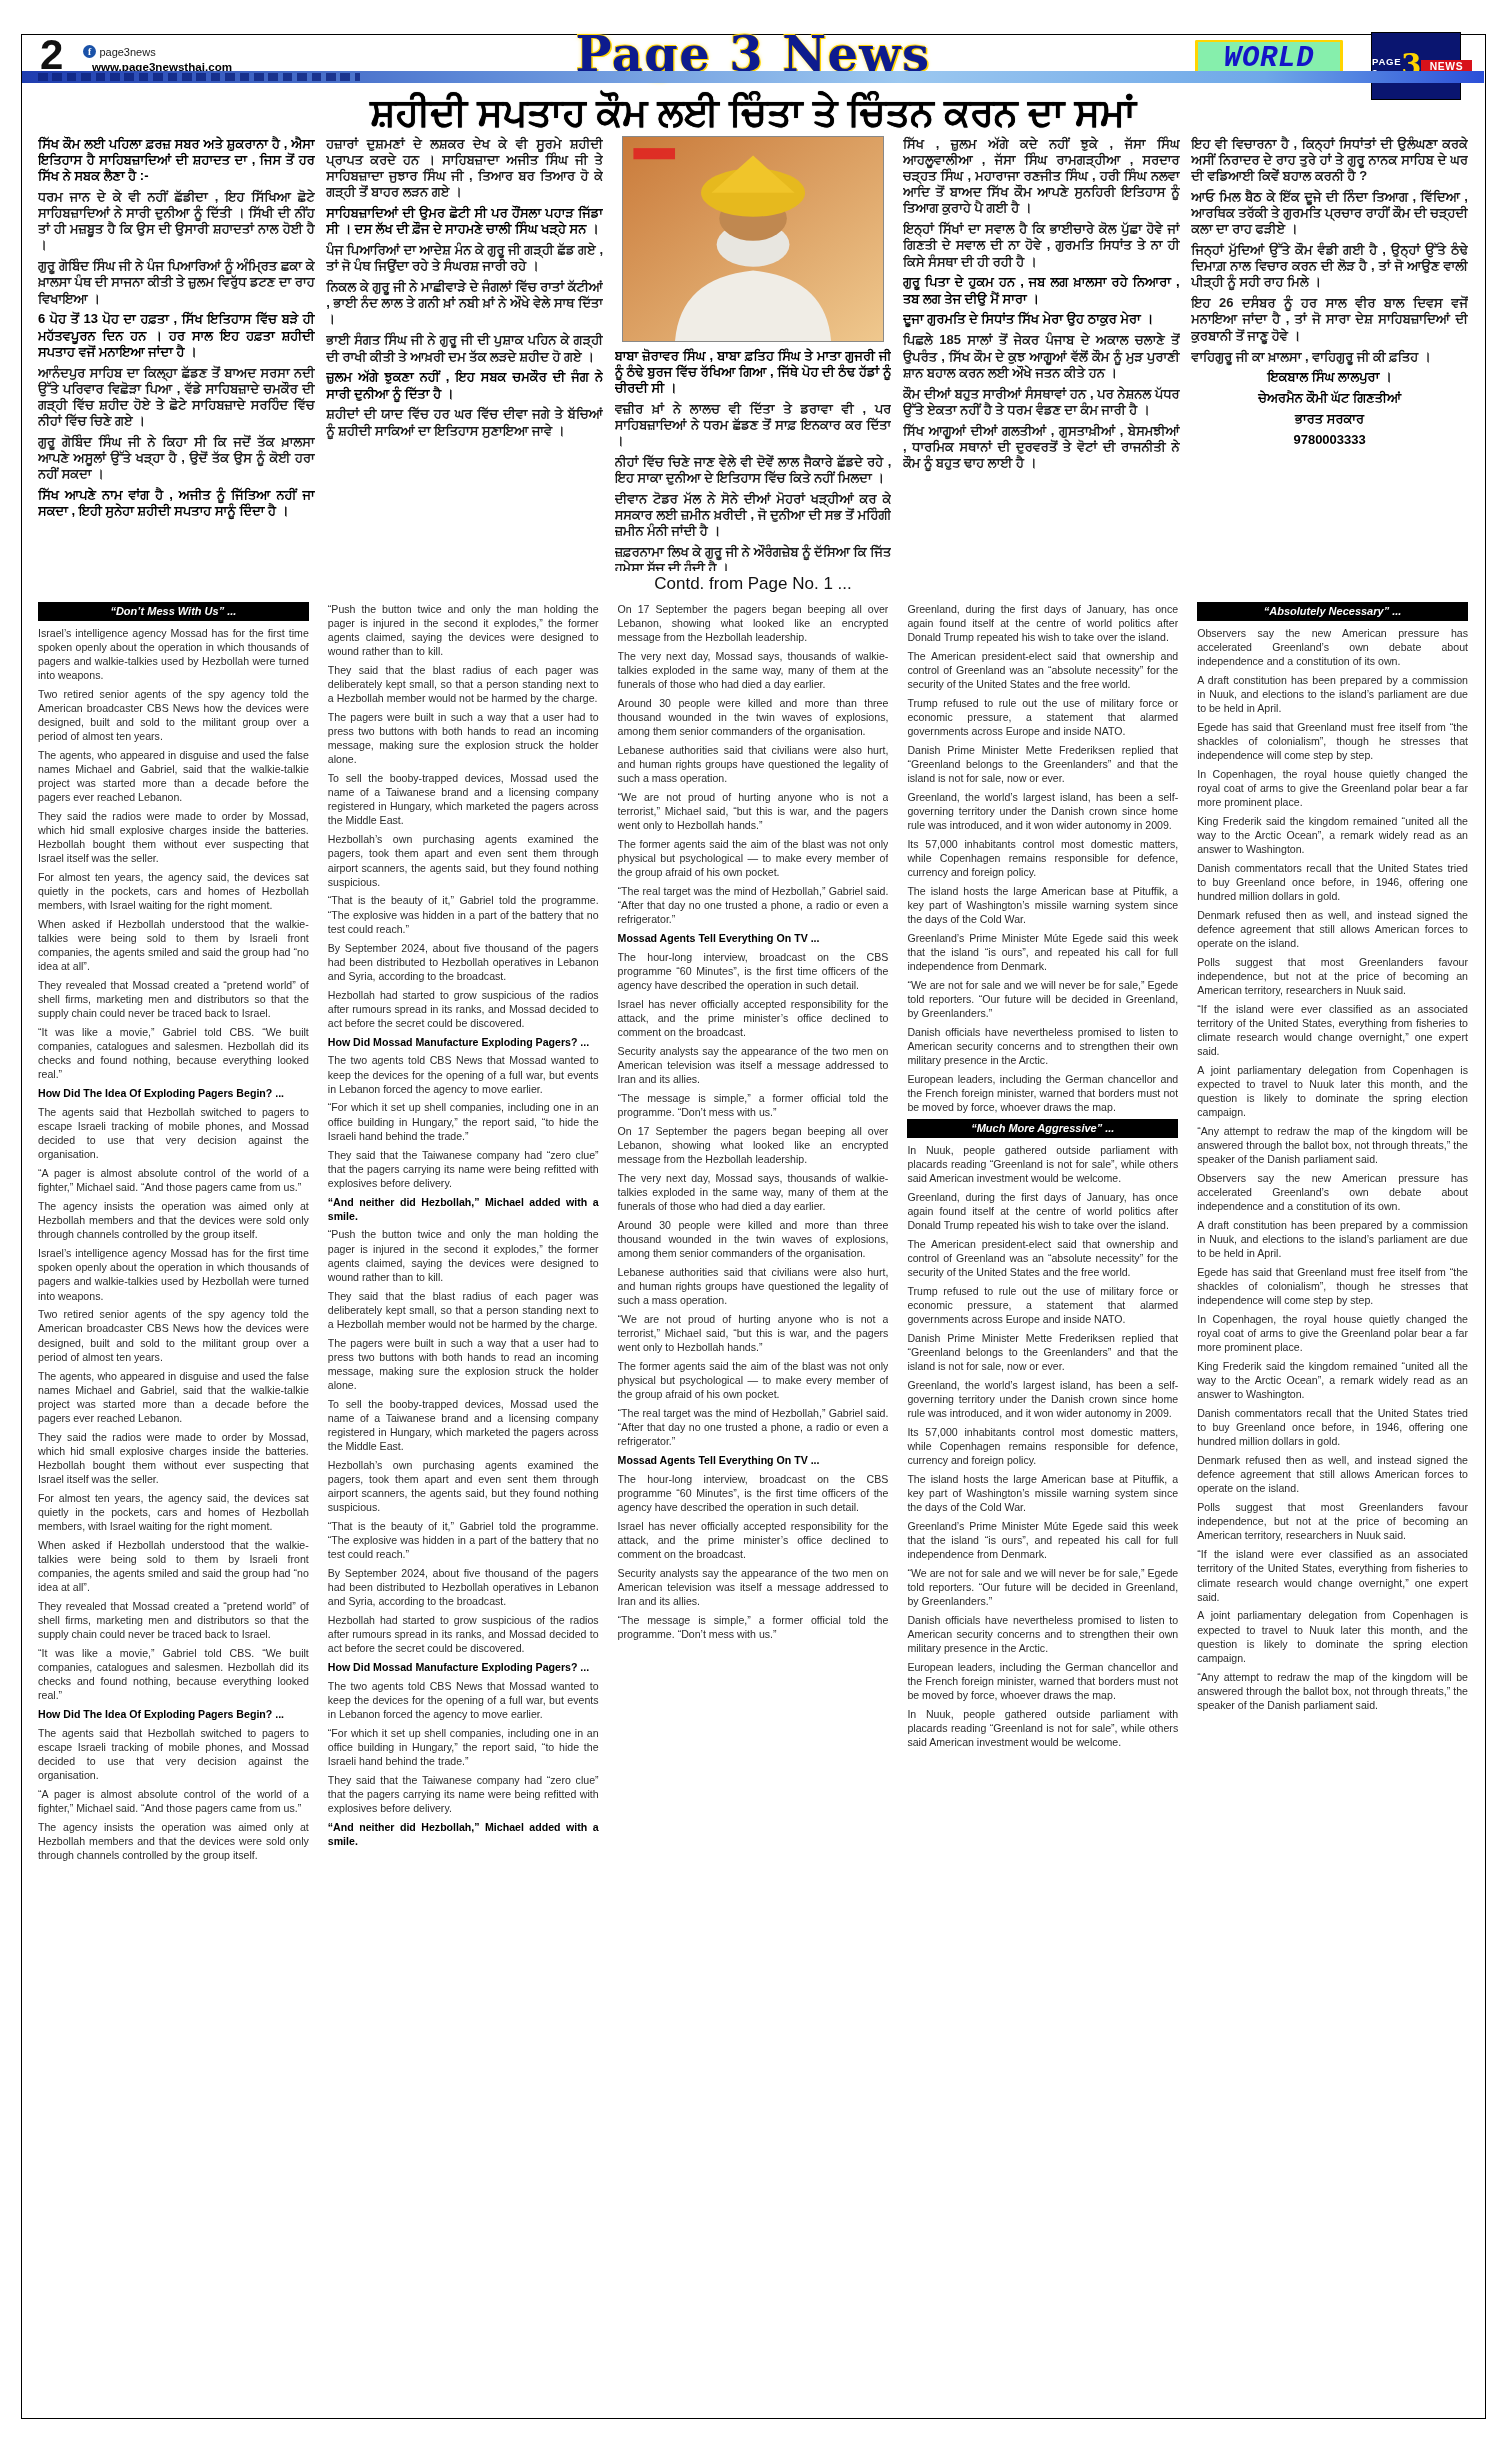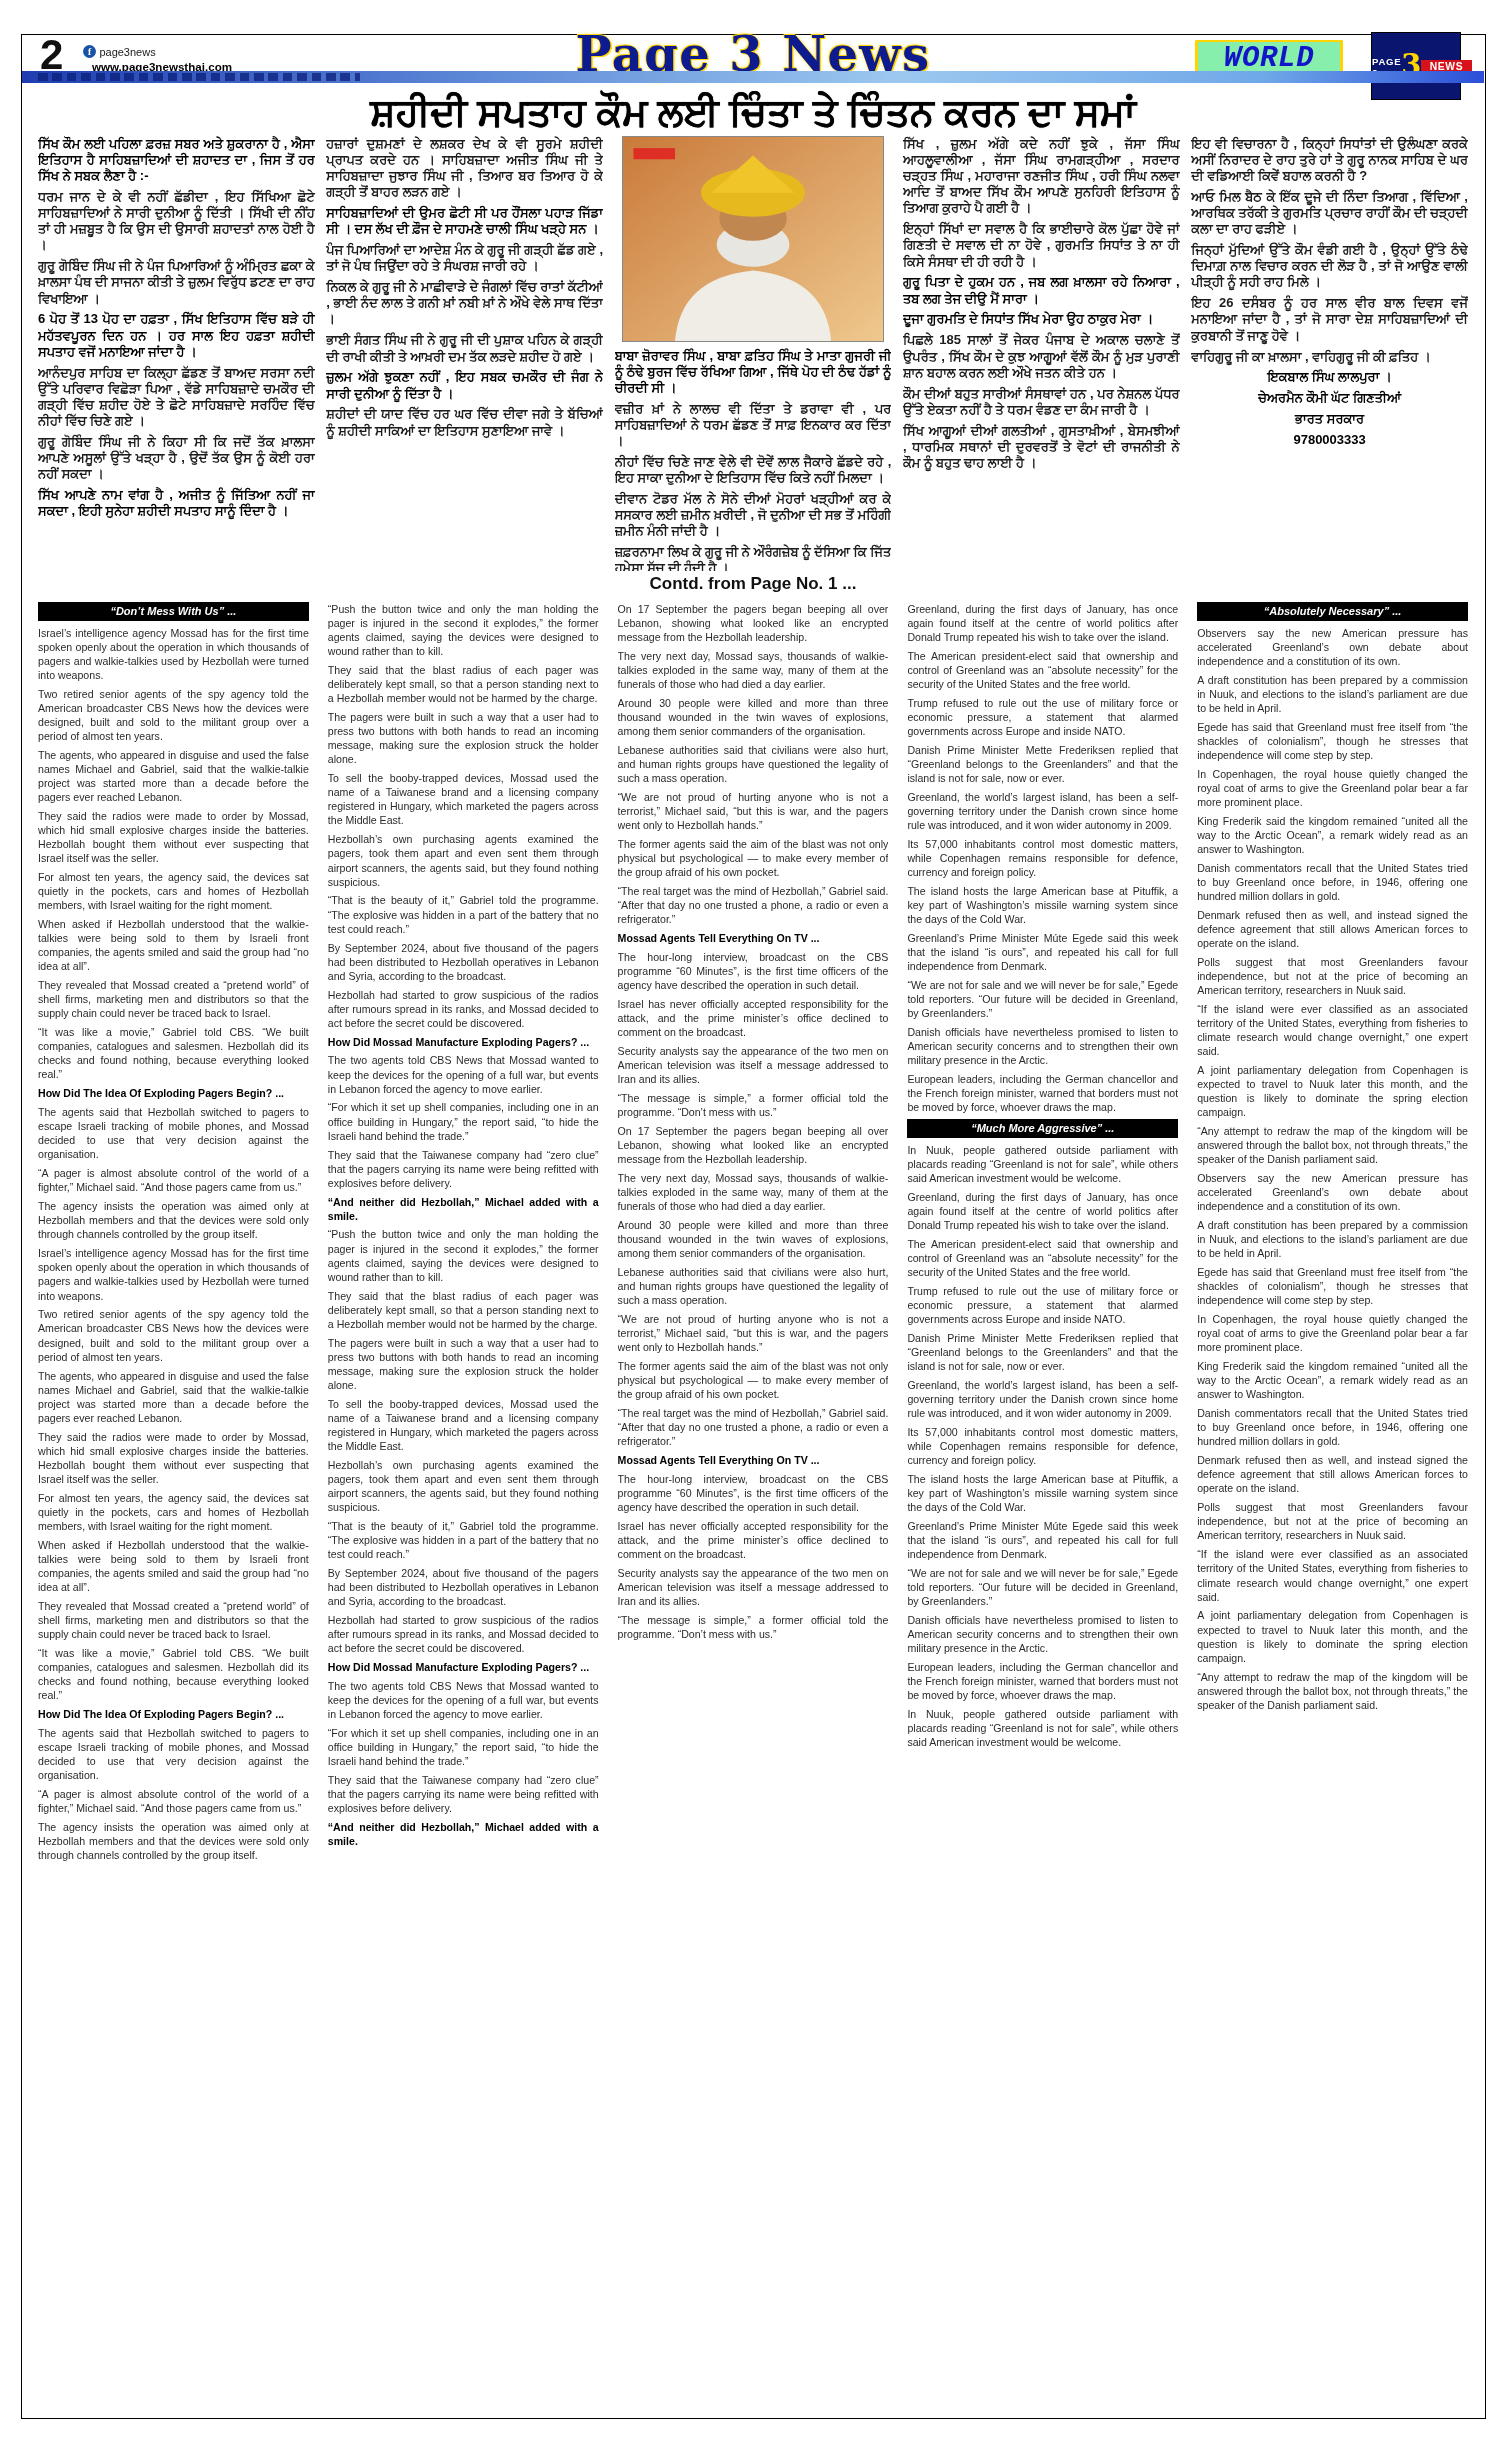--- a/index.html
+++ b/index.html
@@ -38,21 +38,21 @@
   .pa-cols{position:absolute;left:38px;right:38px;top:136px;height:435px;display:flex;gap:11.6px;}
   .pa-cols .col{flex:1;overflow:hidden;text-align:justify;font-size:13px;line-height:1.24;
                 font-weight:600;color:#1c1c1c;filter:blur(0.2px);}
   .pa-cols p, .en-cols p{margin:0 0 4.8px;}
   .s-b{font-weight:800;color:#000;}
   .s-by{text-align:center;font-weight:800;color:#000;}
   .photo{width:94%;height:204px;margin:0 auto 5.5px;border:0.7px solid #888;background:linear-gradient(160deg,#c97a3a,#efc88e);}
   .photo svg{width:100%;height:100%;display:block;}
 
   
-  .contd{position:absolute;left:0;right:0;top:574px;text-align:center;font-size:17px;font-weight:bold;color:#111;}
+  .contd{position:absolute;left:0;right:0;top:574px;text-align:center;font-size:17px;font-weight:normal;color:#111;}
 
   
   .en-cols{position:absolute;left:38px;right:38px;top:602px;height:1799px;display:flex;gap:19px;}
   .en-cols .col{flex:1;overflow:hidden;text-align:justify;font-size:10.6px;line-height:1.33;
                 color:#2a2a2a;filter:blur(0.2px);}
   .s-k{background:#000;color:#fff;text-align:center;font-weight:700;font-style:italic;
        padding:2.1px 3.4px;margin:0 0 6.2px;font-size:11px;filter:none;}
 </style>
 </head>
 <body>

